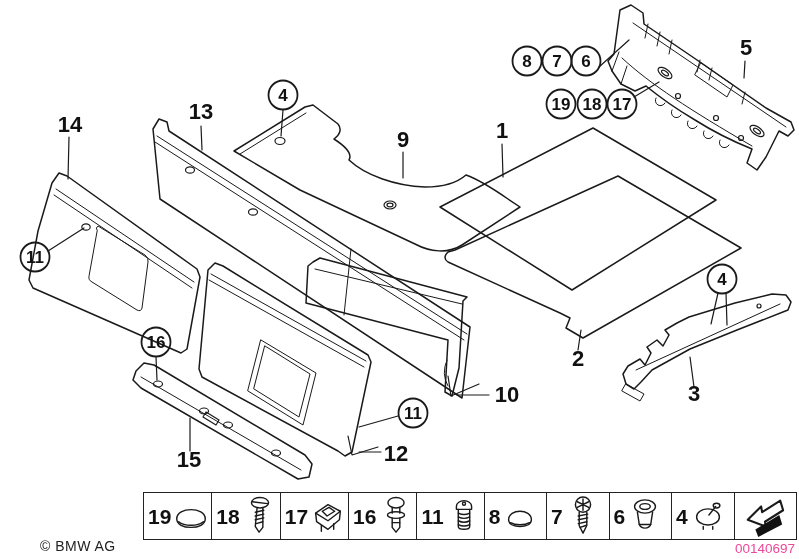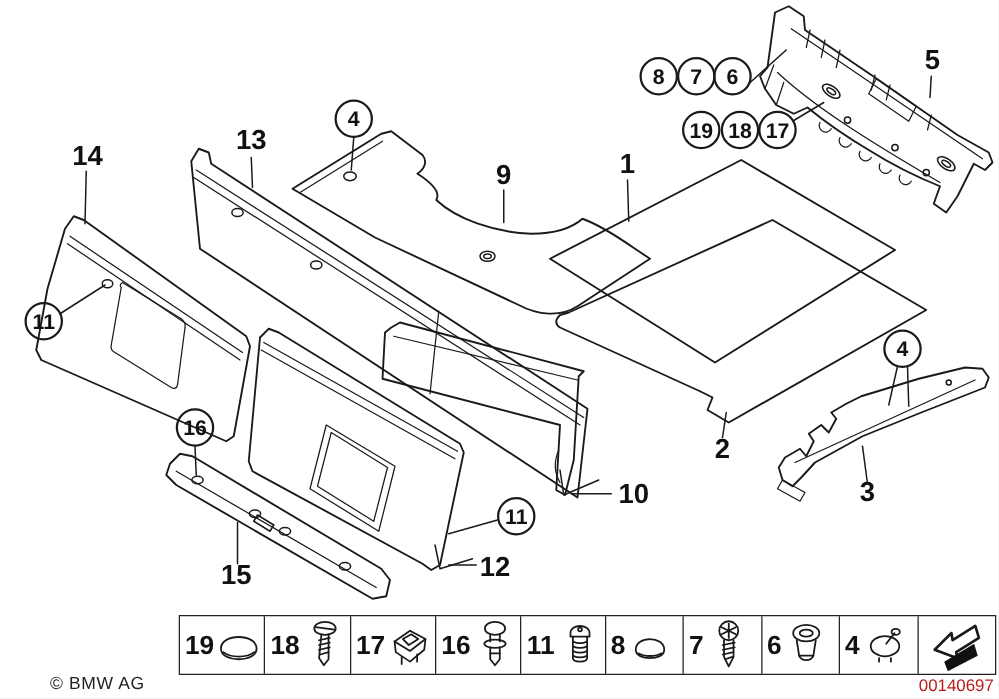--- a/index.html
+++ b/index.html
@@ -51,21 +51,21 @@
   .legend svg * { stroke:#1a1a1a; stroke-width:1.5; fill:none; stroke-linecap:round; stroke-linejoin:round; }
   .legend svg .solid { fill:#111; stroke:none; }
   .legend svg .wht { fill:#fff; }
 
   .copyright {
     position:absolute; left:20px; top:538px;
     font-size:14px; color:#222; letter-spacing:0.5px;margin-left:20px;
   }
   .docnum {
     position:absolute; left:735px; top:541px;
-    font-size:13.5px; color:#b91c1c;
+    font-size:13.5px; color:#ec4899;
   }
 </style>
 </head>
 <body>
 
 <div class="stage">
 
   <svg class="artwork" width="799" height="559" viewBox="0 0 799 559">
 
     <g>

